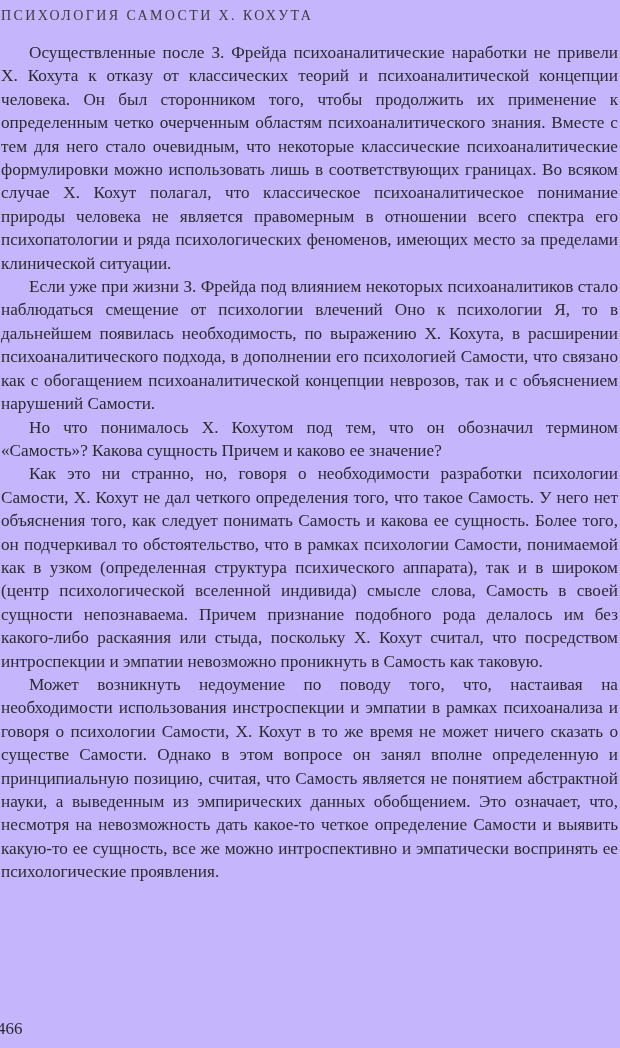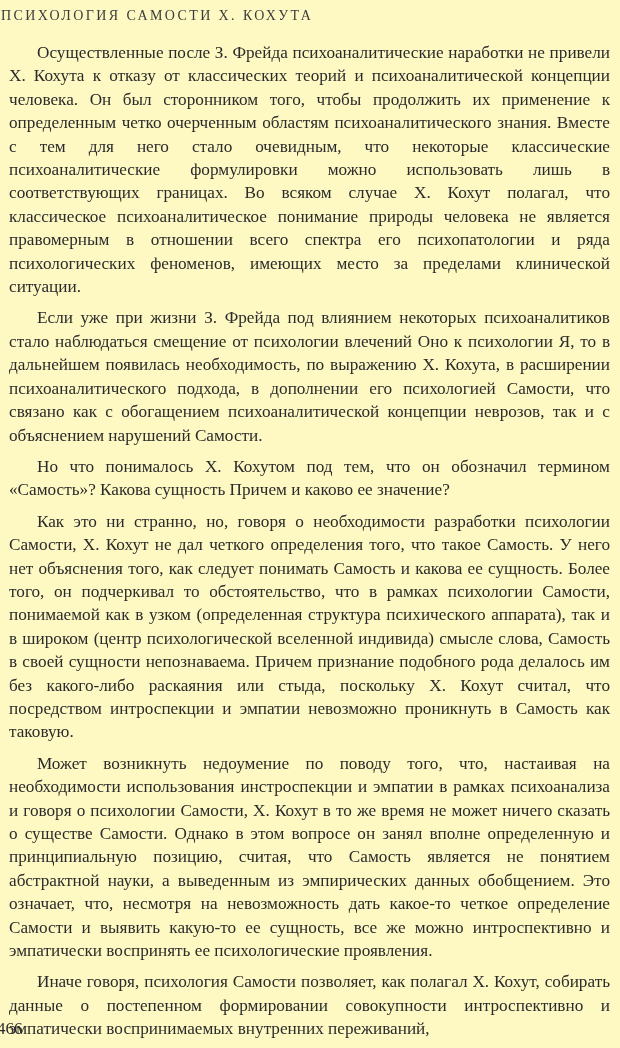--- a/index.html
+++ b/index.html
@@ -12,40 +12,40 @@
     height: 1048px;
     overflow: hidden;
     position: relative;
     font-family: "Liberation Serif", serif;
   }
   .page {
     position: absolute;
     inset: 0;
     box-sizing: border-box;
     padding: 6px 2px 0 1px;
-    background: #fef9c3;
+    background: #c4b5fd;
     color: #2b2b2b;
   }
   .running-header {
     font-size: 14px;
     letter-spacing: 2.4px;
     color: #3b3b3b;
     margin: 2px 0 17px 0;
     white-space: nowrap;
   }
   .body-text {
     font-size: 17.2px;
     line-height: 23.4px;
     text-align: justify;
     color: #2b2b2b;
     -webkit-hyphens: auto;
     hyphens: auto;
   }
   .para {
-    margin: 8px;
+    margin: 0;
     text-indent: 28px;
   }
   .italic {
   }
   .page-number {
     position: absolute;
     left: -3px;
     bottom: 9px;
     font-size: 17px;
     color: #2b2b2b;
@@ -56,17 +56,16 @@
 
 <div class="page" lang="ru">
   <div class="running-header">ПСИХОЛОГИЯ САМОСТИ Х. КОХУТА</div>
 
   <div class="body-text">
       <p class="para"><span>Осуществленные после З. Фрейда психоаналитические наработки не привели Х. Кохута к отказу от классических теорий и психоаналитической концепции человека. Он был сторонником того, чтобы продолжить их применение к определенным четко очерченным областям психоаналитического знания. Вместе с тем для него стало очевидным, что некоторые классические психоаналитические формулировки можно использовать лишь в соответствующих границах. Во всяком случае Х. Кохут полагал, что классическое психоаналитическое понимание природы человека не является правомерным в отношении всего спектра его психопатологии и ряда психологических феноменов, имеющих место за пределами клинической ситуации.</span></p>
       <p class="para"><span>Если уже при жизни З. Фрейда под влиянием некоторых психоаналитиков стало наблюдаться смещение от психологии влечений Оно к психологии Я, то в дальнейшем появилась необходимость, по выражению Х. Кохута, в расширении психоаналитического подхода, в дополнении его психологией Самости, что связано как с обогащением психоаналитической концепции неврозов, так и с объяснением нарушений Самости.</span></p>
       <p class="para"><span>Но что понималось Х. Кохутом под тем, что он обозначил термином «Самость»? Какова сущность Причем и каково ее значение?</span></p>
       <p class="para"><span>Как это ни странно, но, говоря о необходимости разработки психологии Самости, Х. Кохут не дал четкого определения того, что такое Самость. У него нет объяснения того, как следует понимать Самость и какова ее сущность. Более того, он подчеркивал то обстоятельство, что в рамках психологии Самости, понимаемой как в узком (определенная структура психического аппарата), так и в широком (центр психологической вселенной индивида) смысле слова, Самость в своей сущности непознаваема. Причем признание подобного рода делалось им без какого-либо раскаяния или стыда, поскольку Х. Кохут считал, что посредством интроспекции и эмпатии невозможно проникнуть в Самость как таковую.</span></p>
       <p class="para"><span>Может возникнуть недоумение по поводу того, что, настаивая на необходимости использования инстроспекции и эмпатии в рамках психоанализа и говоря о психологии Самости, Х. Кохут в то же время не может ничего сказать о существе Самости. Однако в этом вопросе он занял вполне определенную и принципиальную позицию, считая, что </span><span class="italic">Самость является не понятием абстрактной науки, а выведенным из эмпирических данных обобщением.</span><span> Это означает, что, несмотря на невозможность дать какое-то четкое определение Самости и выявить какую-то ее сущность, все же можно интроспективно и эмпатически воспринять ее психологические проявления.</span></p>
-      <p class="para"><span>Иначе говоря, психология Самости позволяет, как полагал Х. Кохут, собирать данные о постепенном формировании совокупности интроспективно и эмпатически воспринимаемых внутренних переживаний,</span></p>
     </div>
 
   <div class="page-number">466</div>
 </div>
 
 </body></html>

